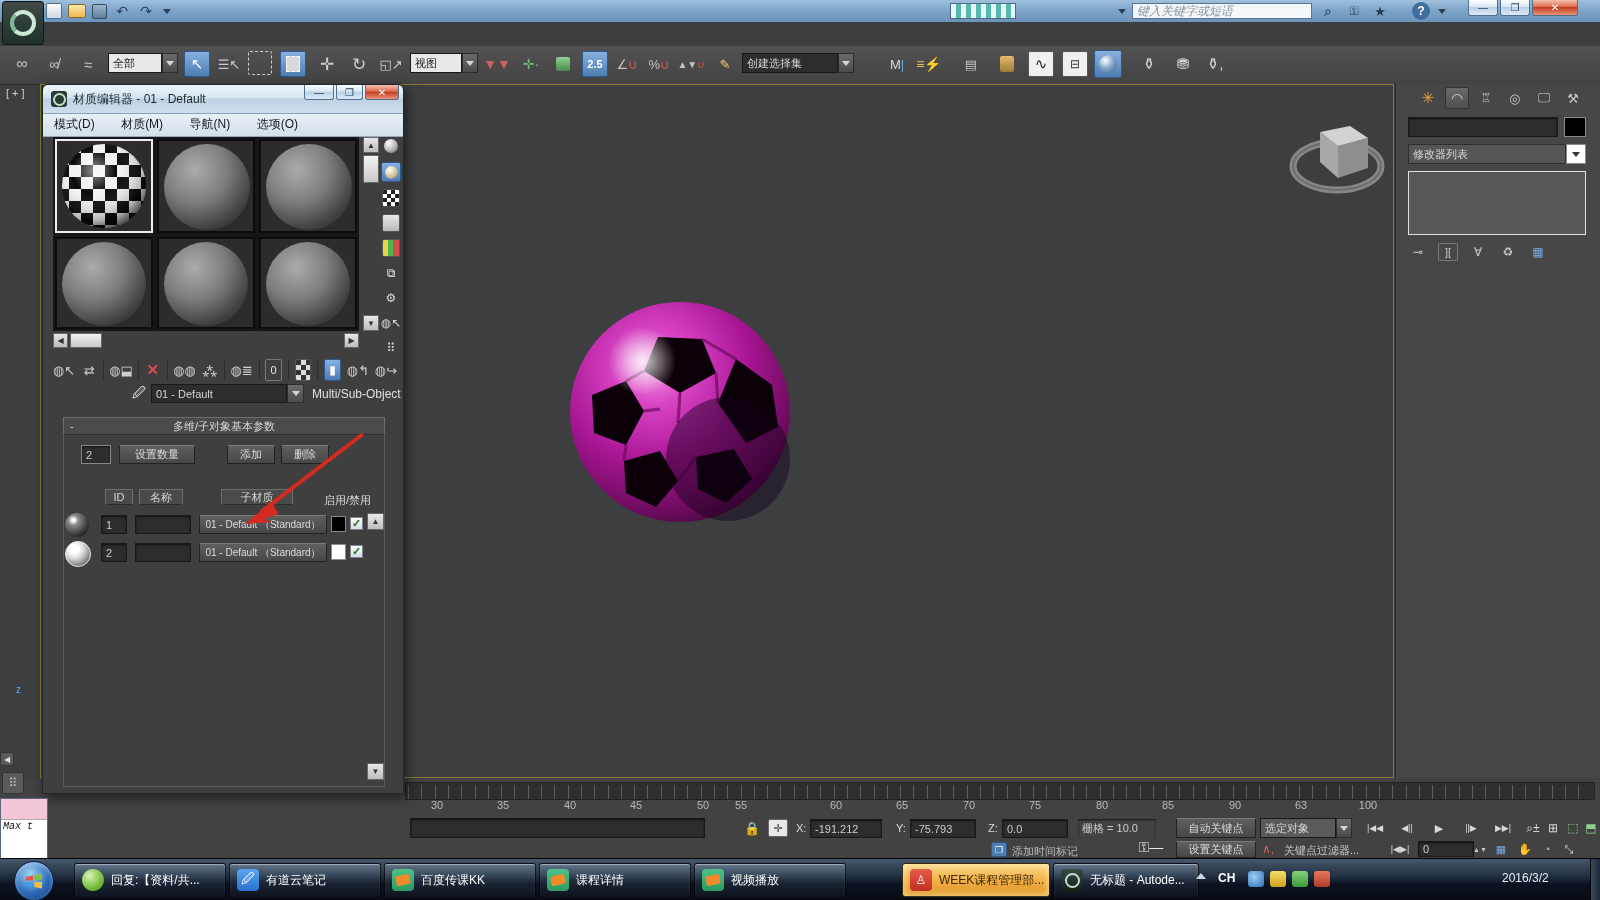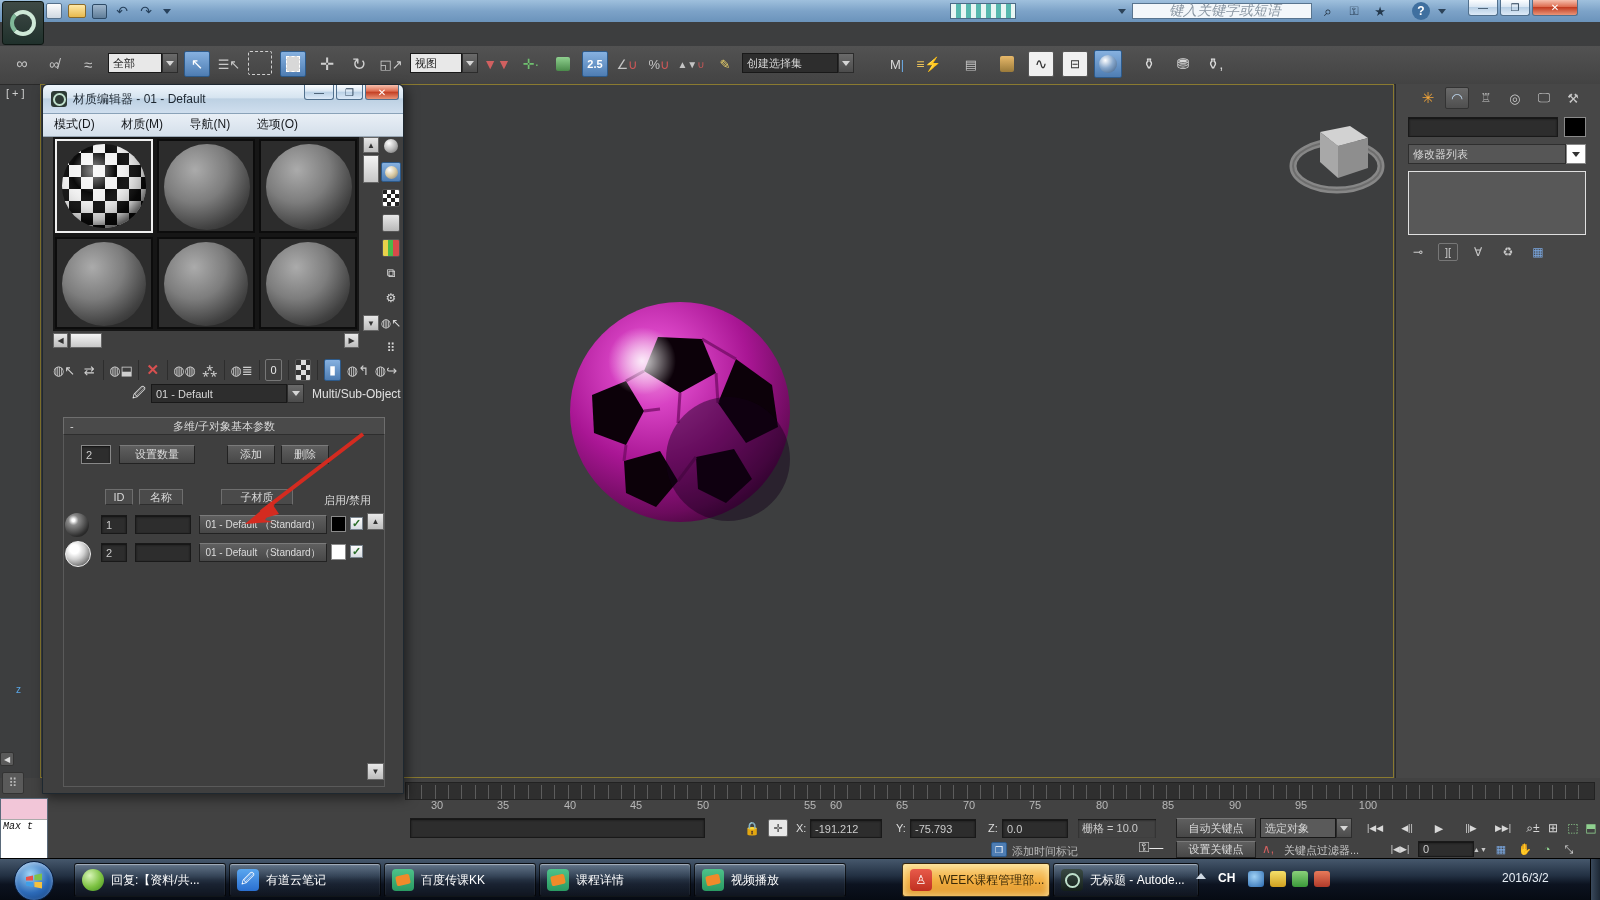--- a/index.html
+++ b/index.html
@@ -48,21 +48,21 @@
     <span class="ic flat" style="width:18px;height:14px;color:#27415c;font-size:14px;">↶</span>
     <span class="ic flat" style="width:18px;height:14px;color:#27415c;font-size:14px;">↷</span>
     <span class="ic flat" style="width:12px;height:14px;">
         <span class="caret" style="border-top-color:#27415c;"></span>
       </span>
   </div>
   <div class="a" style="left:950px;top:3px;width:64px;height:14px;border:1px solid #4a6a86;background:repeating-linear-gradient(90deg,#e8f6f4 0 5px,#57b8ae 5px 10px);"></div>
 
   <span class="a caret" style="left:1118px;top:9px;border-top-color:#2c4258;"></span>
   <div class="a" style="left:1132px;top:3px;width:180px;height:16px;background:#f3f7fa;border:1px solid #58748e;box-sizing:border-box;display:flex;align-items:center;padding:0 4px;">
-    <span style="font-style:italic;color:#8a97a3;font-size:14px;margin-left:32px;">键入关键字或短语</span>
+    <span style="font-style:italic;color:#8a97a3;font-size:12px;">键入关键字或短语</span>
   </div>
   <span class="a ic flat" style="left:1318px;top:2px;width:20px;height:18px;color:#1d2b38;font-size:14px;">⌕</span>
   <span class="a ic flat" style="left:1344px;top:2px;width:20px;height:18px;color:#24384c;font-size:12px;">⚿</span>
   <span class="a ic flat" style="left:1370px;top:2px;width:20px;height:18px;color:#24384c;font-size:13px;">★</span>
   <span class="a ic flat" style="left:1412px;top:2px;width:18px;height:18px;color:#fff;background:#3f6f9f;border-radius:50%;font-size:12px;font-weight:bold;">?</span>
   <span class="a caret" style="left:1438px;top:9px;border-top-color:#2c4258;"></span>
   <div class="a winbtn" style="left:1468px;top:0;width:30px;height:16px;">—</div>
   <div class="a winbtn" style="left:1500px;top:0;width:30px;height:16px;">❐</div>
   <div class="a winbtn close" style="left:1532px;top:0;width:46px;height:16px;">✕</div>
 
@@ -369,29 +369,29 @@
 
   <div class="a" style="left:405px;top:782px;width:1190px;height:18px;background:#2f2f2f;border:1px solid #222;box-sizing:border-box;">
     <div style="position:absolute;left:2px;top:2px;width:1184px;height:14px;background:repeating-linear-gradient(90deg,#5d5d5d 0 1px,transparent 1px 13.3px);"></div>
   </div>
   <div class="a" style="left:0;top:799px;width:1600px;height:14px;">
     <span class="a tx" style="left:437px;transform:translateX(-50%);color:#b8b8b8;">30</span>
     <span class="a tx" style="left:503px;transform:translateX(-50%);color:#b8b8b8;">35</span>
     <span class="a tx" style="left:570px;transform:translateX(-50%);color:#b8b8b8;">40</span>
     <span class="a tx" style="left:636px;transform:translateX(-50%);color:#b8b8b8;">45</span>
     <span class="a tx" style="left:703px;transform:translateX(-50%);color:#b8b8b8;">50</span>
-    <span class="a tx" style="left:810px;transform:translateX(-50%);color:#b8b8b8;">55</span>
+    <span class="a tx" style="left:741px;transform:translateX(-50%);color:#b8b8b8;">55</span>
     <span class="a tx" style="left:836px;transform:translateX(-50%);color:#b8b8b8;">60</span>
     <span class="a tx" style="left:902px;transform:translateX(-50%);color:#b8b8b8;">65</span>
     <span class="a tx" style="left:969px;transform:translateX(-50%);color:#b8b8b8;">70</span>
     <span class="a tx" style="left:1035px;transform:translateX(-50%);color:#b8b8b8;">75</span>
     <span class="a tx" style="left:1102px;transform:translateX(-50%);color:#b8b8b8;">80</span>
     <span class="a tx" style="left:1168px;transform:translateX(-50%);color:#b8b8b8;">85</span>
     <span class="a tx" style="left:1235px;transform:translateX(-50%);color:#b8b8b8;">90</span>
-    <span class="a tx" style="left:1301px;transform:translateX(-50%);color:#b8b8b8;">95</span>
+    <span class="a tx" style="left:1301px;transform:translateX(-50%);color:#b8b8b8;">63</span>
     <span class="a tx" style="left:1368px;transform:translateX(-50%);color:#b8b8b8;">100</span>
   </div>
 
   <div class="a fld" style="left:410px;top:818px;width:295px;height:20px;"></div>
   <span class="a ic flat" style="left:742px;top:819px;width:20px;height:18px;color:#d8d8d8;font-size:13px;">🔒</span>
   <span class="a ic flat" style="left:768px;top:819px;width:20px;height:18px;background:#e8e8e8;border:1px solid #666;color:#444;font-size:11px;">✛</span>
   <span class="a tx" style="left:796px;top:822px;">X:</span>
   <div class="a fld" style="left:810px;top:819px;width:72px;height:19px;">
       <span>-191.212</span>
     </div>

